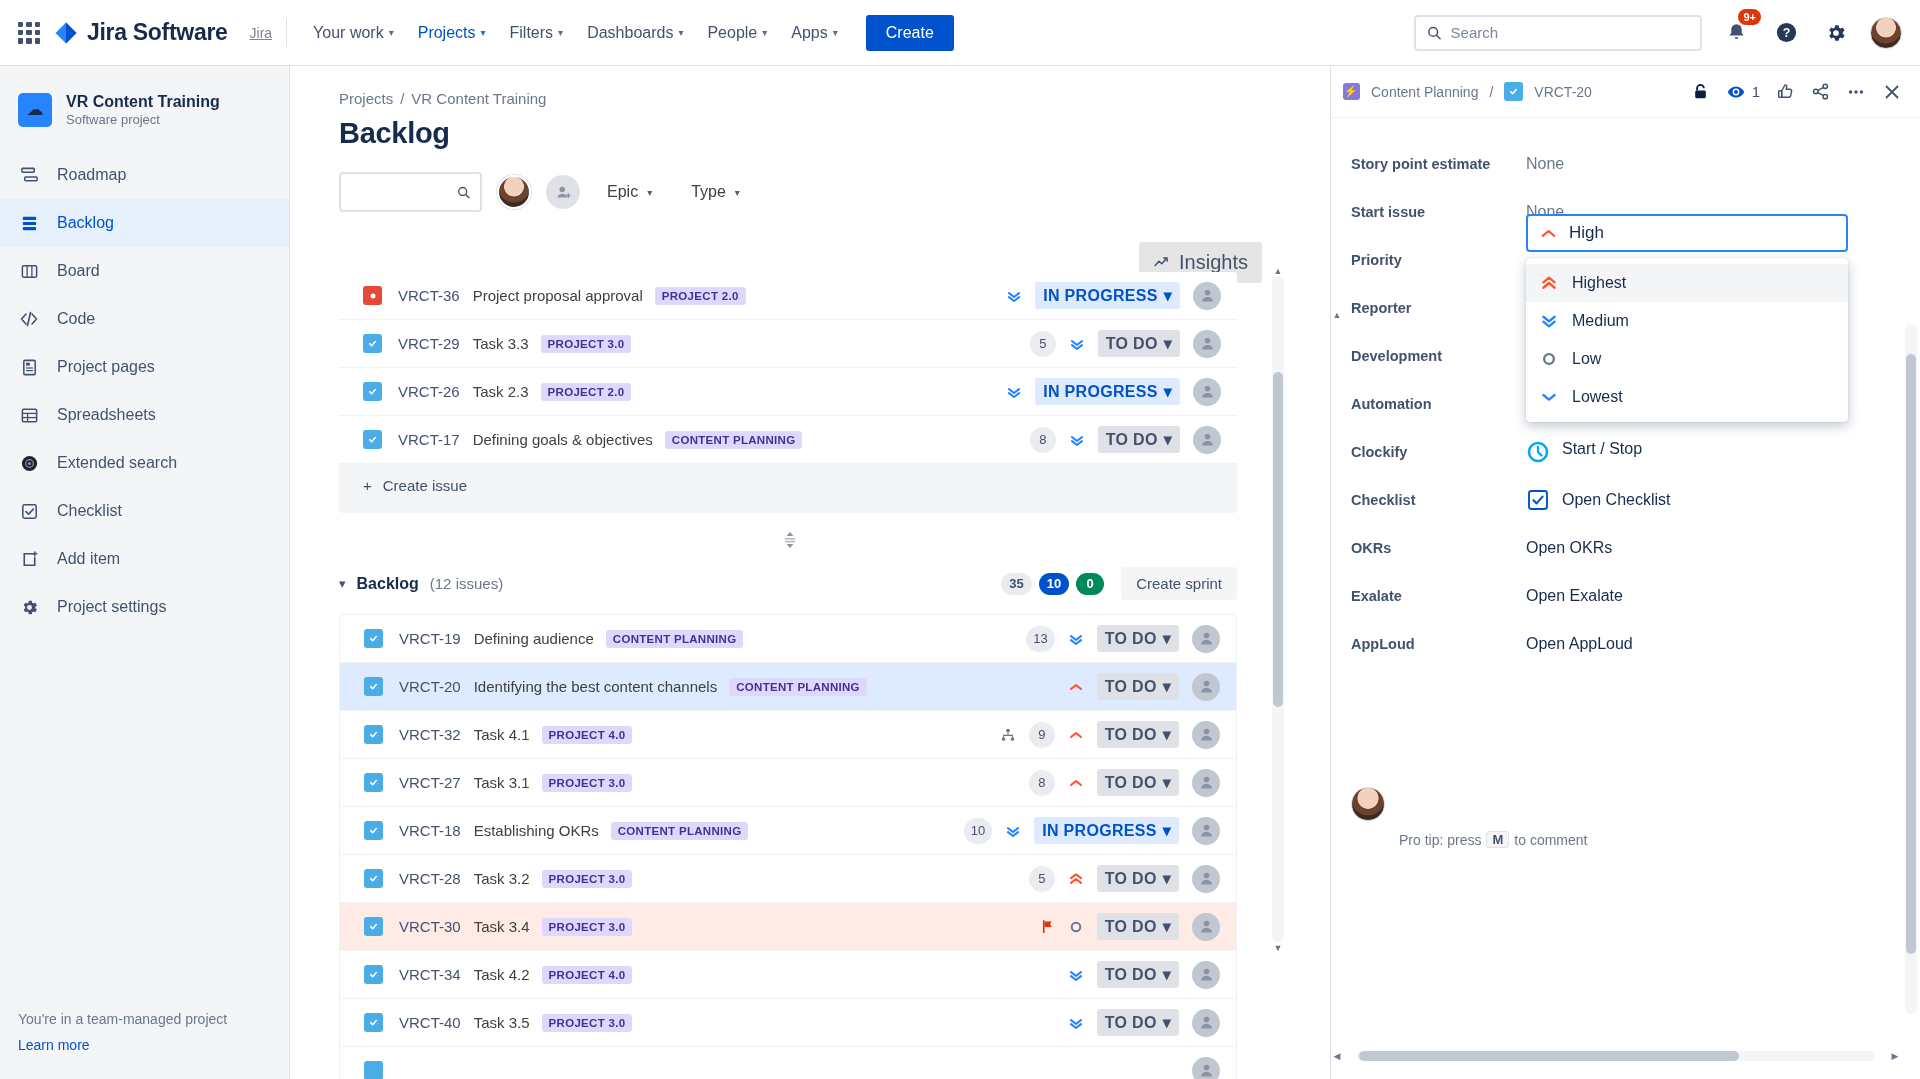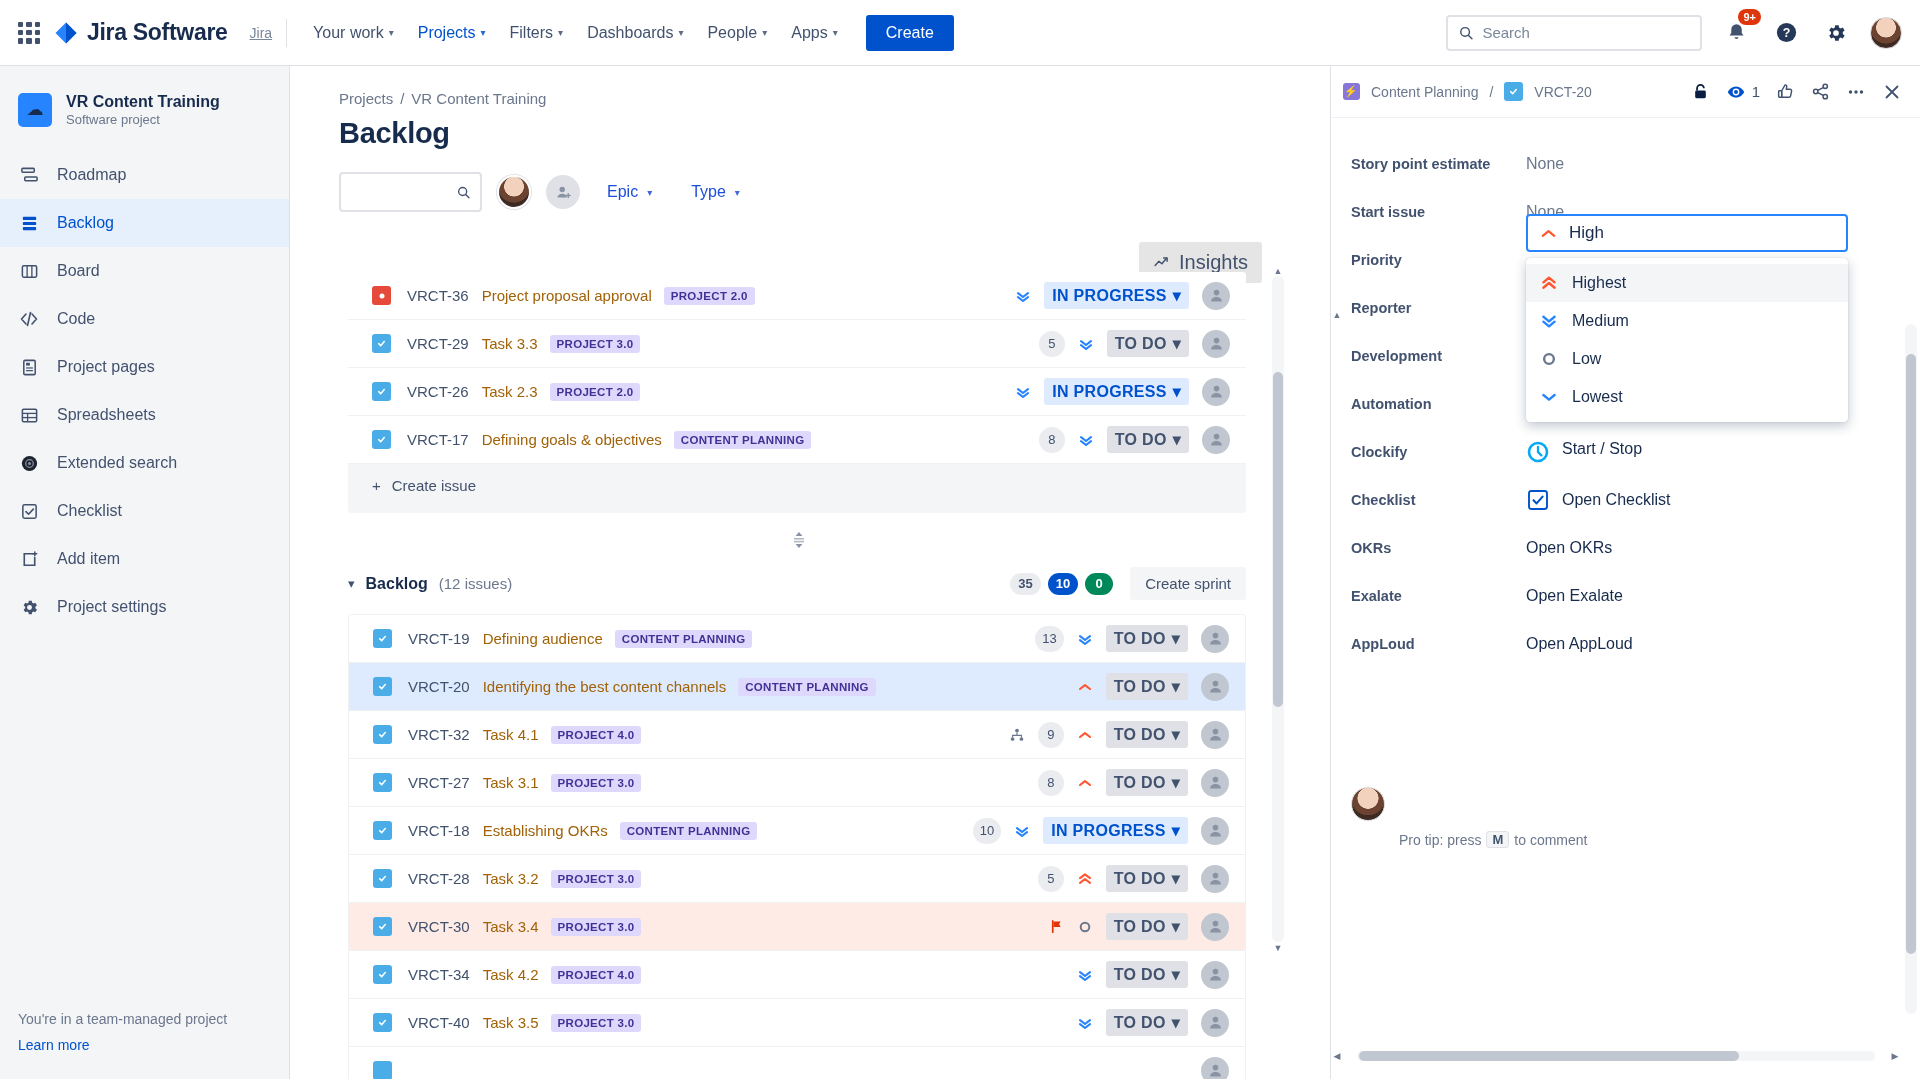--- a/index.html
+++ b/index.html
@@ -26,21 +26,21 @@
   .brand-text { font-size: 23px; font-weight: 700; color: #172b4d; letter-spacing: -.3px;}
   .jira-tag { font-size: 14px; color: #7a869a; margin-right: 14px; text-decoration: underline;}
   .nav-divider { width: 1px; height: 28px; background: #dfe1e6; margin-right: 16px; }
   .nav-item { font-size: 16px; color: #42526e; padding: 7px 10px; margin-right: 4px;
     border-radius: 3px; cursor: pointer; display: flex; align-items: center; gap: 5px; white-space: nowrap;}
   .nav-item.active { color: #0052cc; font-weight: 500; }
   .caret { font-size: 10px; opacity: .85; }
   .create-btn { background: #0052cc; color:#fff; font-size: 16px; font-weight: 500;
     padding: 9px 20px; border-radius: 3px; margin-left: 14px; cursor: pointer; }
   .topnav-right { margin-left: auto; display: flex; align-items: center; gap: 18px; }
-  .search-box { width: 256px; height: 36px; border: 2px solid #dfe1e6; border-radius: 4px;
+  .search-box { width: 288px; height: 36px; border: 2px solid #dfe1e6; border-radius: 4px;
     display: flex; align-items: center; gap: 9px; padding: 0 11px; background: #fff; cursor: text;}
   .search-box input { border: none; outline: none; font-size: 15px; color: #172b4d;
     background: transparent; width: 100%; font-family: inherit; }
   .search-box input::placeholder { color: #7a869a; }
   .icon-btn { position: relative; cursor: pointer; display:flex; align-items:center; justify-content:center;
     width: 32px; height: 32px; }
   .badge-count { position: absolute; top: -8px; right: -9px; background: #de350b; color:#fff;
     font-size: 11px; font-weight: 700; padding: 2px 5px; border-radius: 9px; line-height: 1.1; }
   .avatar-img { width: 32px; height: 32px; border-radius: 50%;
     background: radial-gradient(circle at 50% 32%, #f3d2bd 0 38%, #6b4330 40% 62%, #3d2a22 64% 100%);
@@ -73,40 +73,40 @@
   .crumbs .c-link { cursor: pointer; }
   .page-title { font-size: 29px; font-weight: 700; color: #172b4d; padding: 10px 0 0 49px; letter-spacing: -.3px;}
   .toolbar { display: flex; align-items: center; gap: 15px; padding: 22px 0 0 49px; }
   .tb-search { width: 143px; height: 40px; border: 2px solid #dfe1e6; border-radius: 4px;
     display:flex; align-items:center; padding: 0 10px; background:#fff; cursor: text;}
   .tb-search input { border:none; outline:none; width: 100%; font-size: 14px; font-family: inherit; background: transparent;}
   .tb-av { width: 34px; height: 34px; border-radius: 50%; cursor: pointer; }
   .tb-av.person { background: radial-gradient(circle at 50% 32%, #f3d2bd 0 38%, #6b4330 40% 62%, #3d2a22 64% 100%);
     border: 2px solid #fff; box-shadow: 0 0 0 1px #dfe1e6; }
   .tb-av.addpeople { background: #dfe1e6; display:flex; align-items:center; justify-content:center; }
-  .tb-sel { display:flex; align-items:center; gap: 9px; font-size: 16px; color:#1d4ed8;
+  .tb-sel { display:flex; align-items:center; gap: 9px; font-size: 16px; color:#404040;
     padding: 8px 12px; border-radius: 3px; cursor: pointer; }
   .insights-btn { position: absolute; right: 28px; top: 176px; display:flex; align-items:center; gap: 9px;
     background:#e5e5e5; border-radius: 3px; padding: 9px 14px; font-size: 20px; color:#42526e; cursor:pointer; }
 
   
-  .board-area { position: absolute; top: 206px; left: 9px; width: 1000px; height: 807px; overflow: hidden; }
+  .board-area { position: absolute; top: 206px; left: 0; width: 1000px; height: 807px; overflow: hidden; }
   .panel { margin: 0 0 0 49px; width: 898px; }
   .panel-card { background:#f4f5f7; border-radius: 4px; padding-bottom: 6px; }
   .row { display:flex; align-items:center; height: 48px; background:#fff;
     border-bottom: 1px solid #f0f1f3; padding: 0 16px 0 24px; cursor: pointer; font-size: 15px;}
   .row.sel { background: #deebff; }
   .row.danger { background: #ffebe6; }
   .row.first { border-radius: 4px 4px 0 0; }
   .type-ico { width: 19px; height: 19px; border-radius: 3px; flex: 0 0 auto; margin-right: 16px;
     display:flex; align-items:center; justify-content:center; }
   .type-ico.task { background:#4bade8; }
   .type-ico.bug  { background:#e5493a; }
   .key { color:#42526e; margin-right: 13px; white-space: nowrap; }
-  .summary { color:#a16207; margin-right: 12px; white-space: nowrap; }
+  .summary { color:#404040; margin-right: 12px; white-space: nowrap; }
   .epic-lozenge { background:#dfd8fd; color:#403294; font-size: 11.5px; font-weight: 700;
     letter-spacing: .3px; padding: 3px 7px; border-radius: 3px; white-space: nowrap; }
   .row-right { margin-left: auto; display:flex; align-items:center; gap: 13px; }
   .pts { background:#ebecf0; color:#42526e; font-size: 13px; min-width: 26px; height: 26px;
     border-radius: 13px; display:flex; align-items:center; justify-content:center; padding: 0 7px;}
   .status-lozenge { font-size: 16px; font-weight: 700; letter-spacing:.3px; padding: 4px 8px;
     border-radius: 3px; display:flex; align-items:center; gap:6px; white-space: nowrap; cursor: pointer;}
   .status-lozenge.todo { background:#dfe1e6; color:#42526e; }
   .status-lozenge.prog { background:#deebff; color:#0052cc; }
   .assignee { width: 28px; height: 28px; border-radius: 50%; background:#c1c7d0;

